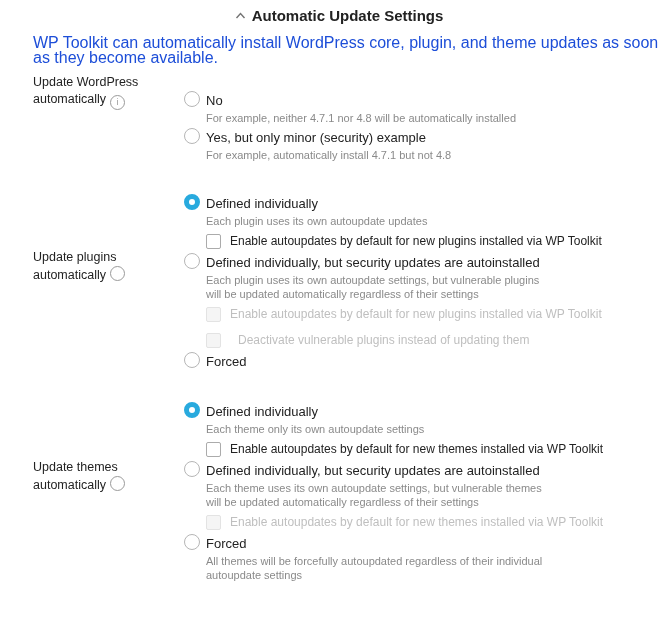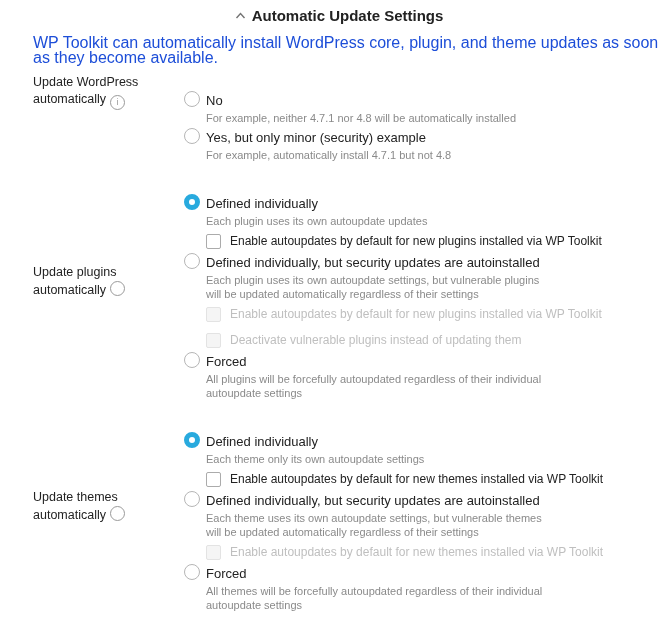--- a/index.html
+++ b/index.html
@@ -31,21 +31,21 @@
   .radio-row{display:flex;align-items:flex-start;cursor:pointer;line-height:17px;}
   .radio{
     width:16px;height:16px;border-radius:50%;border:1px solid #b6b6b6;
     box-sizing:border-box;background:#fff;flex:none;margin:0 6px 0 0;
   }
   .radio.checked{border:5px solid var(--accent,#28aade);}
   .radio-label{font-size:13px;color:#222;padding-top:1px;}
   .helper{margin:2px 0 0 22px;font-size:11px;line-height:14px;color:var(--helper,#8a8a8a);white-space:pre-line;}
   .cbs{margin-left:22px;}
   .cb-row{display:flex;align-items:flex-start;margin-top:5px;line-height:17px;cursor:pointer;}
-  .cb-row + .cb-row{margin-top:9px;}
+  .cb-row + .cb-row{margin-top:9px;gap:8px;}
   .cb{
     width:15px;height:15px;border:1px solid #ababab;border-radius:2px;
     box-sizing:border-box;background:#fff;flex:none;margin:1px 9px 0 0;
   }
   .cb-label{font-size:12px;color:#222;}
   .cb-row.disabled{cursor:default;}
   .cb-row.disabled .cb{border-color:#e3e3e3;background:#f5f5f5;}
   .cb-row.disabled .cb-label{color:var(--disabled,#bfbfbf);}
 </style>
 </head>
@@ -123,22 +123,20 @@
     <span class="cb-label">Deactivate vulnerable plugins instead of updating them</span>
   </label>
 </div>
   </div>
 
   <div class="option">
     <label class="radio-row">
       <span class="radio"></span>
       <span class="radio-label">Forced</span>
     </label>
-    <div class="helper">All plugins will be forcefully autoupdated regardless of their individual
-autoupdate settings</div>
 
   </div>
 </div>
   </div>
 
   <div class="section next">
     <div class="col-label"><span class="lbl-text">Update themes
 automatically</span><span class="info" hidden=""></span></div>
     <div class="col-options">
   <div class="option">

